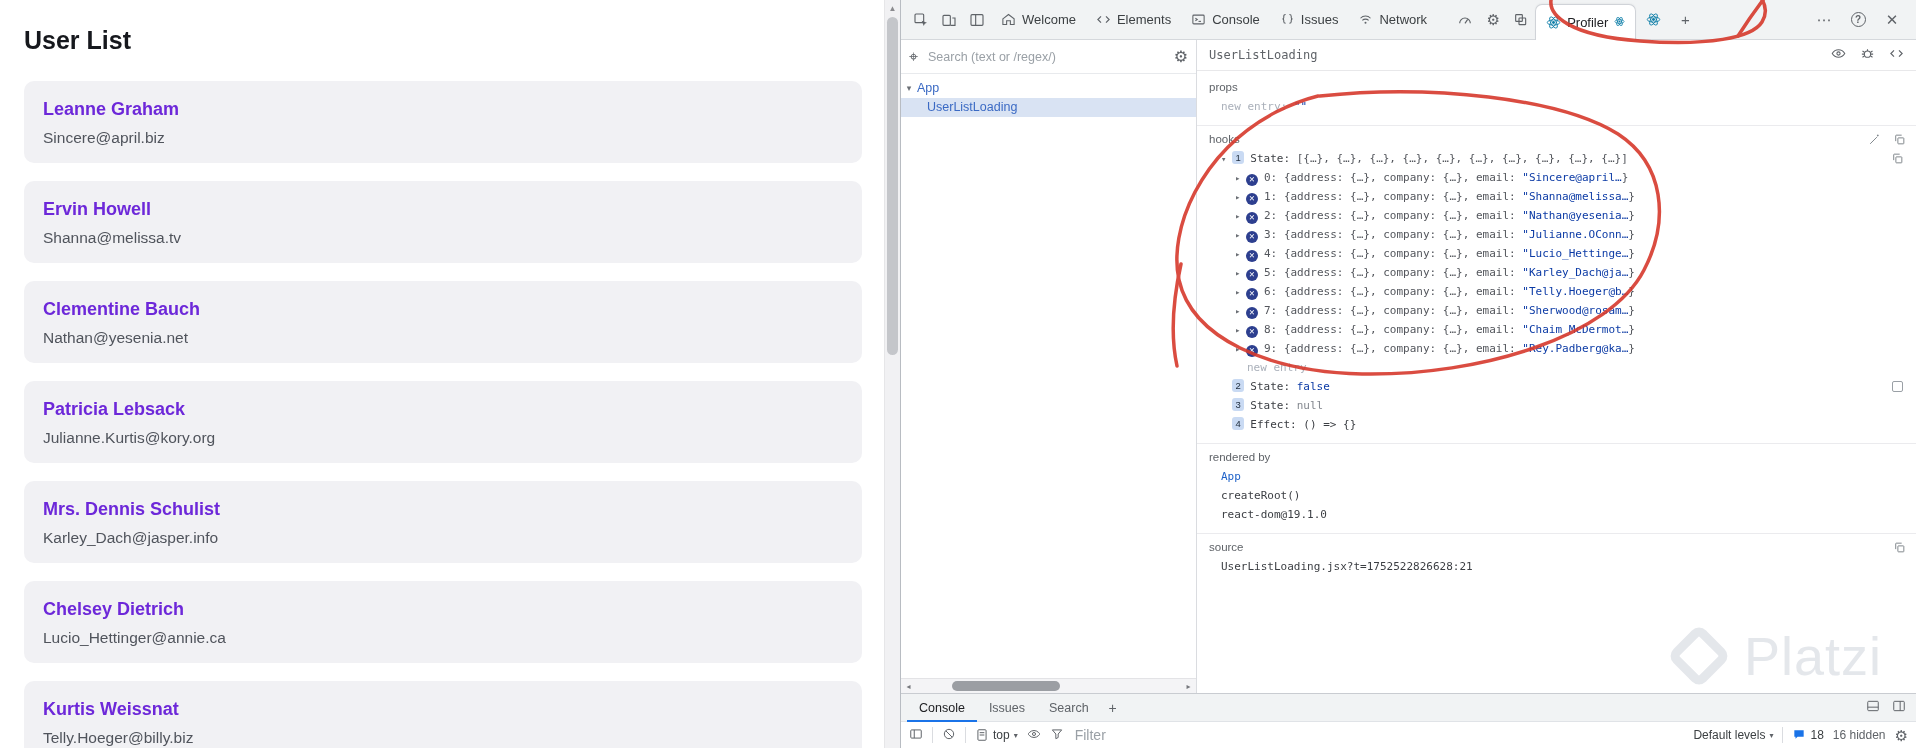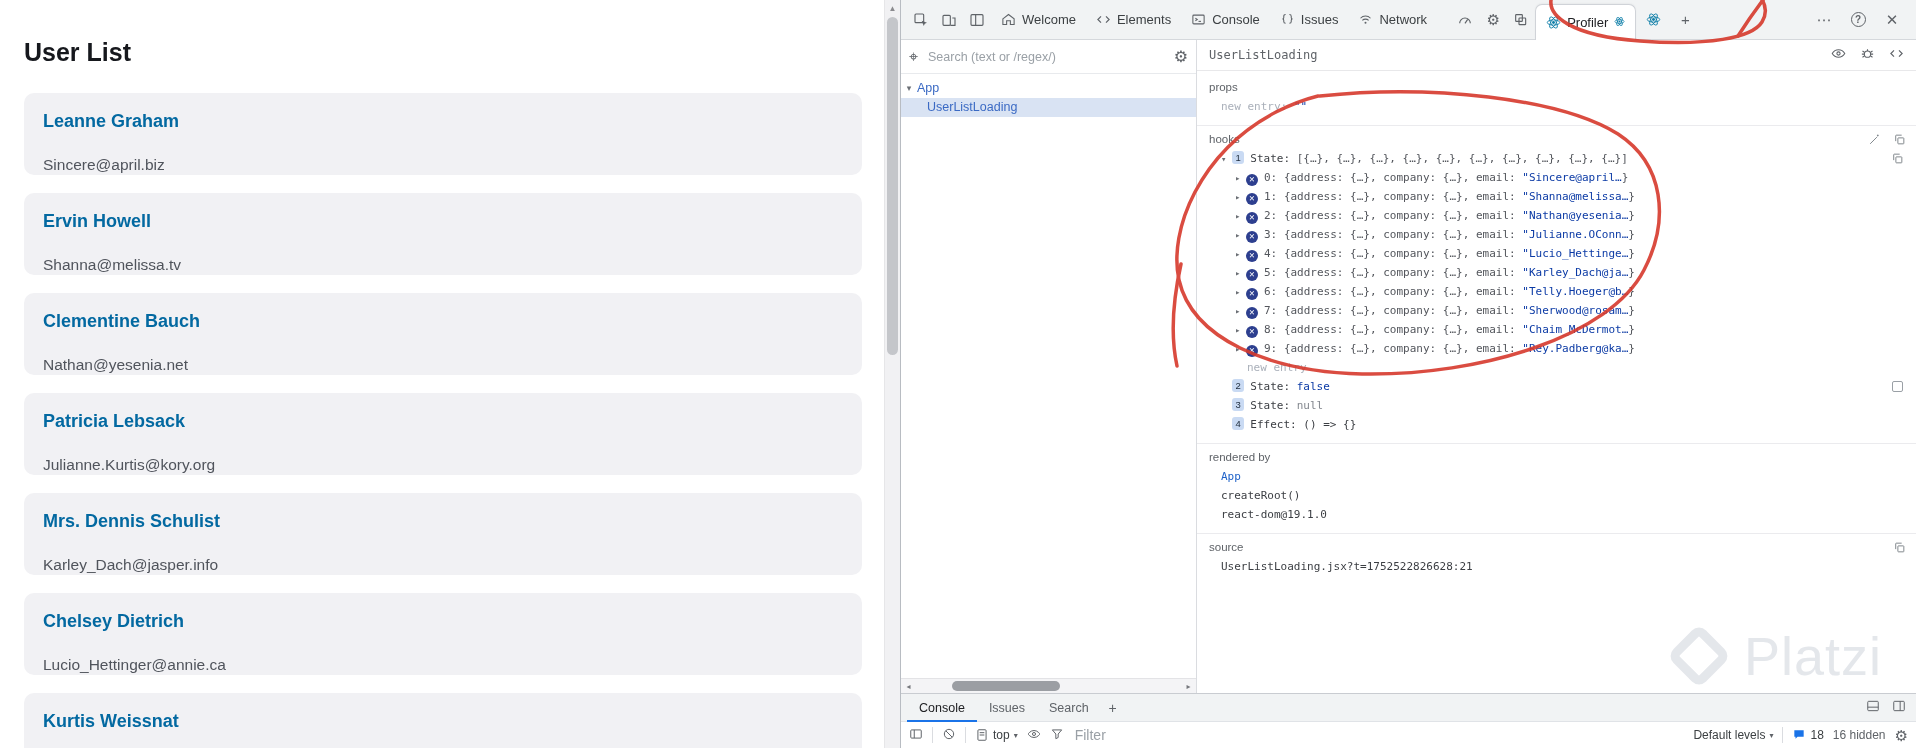--- a/index.html
+++ b/index.html
@@ -2,24 +2,24 @@
 <html><head>
 <meta charset="utf-8">
 <style>
   * { box-sizing: border-box; }
   html,body { margin:0; padding:0; background:#ffffff; }
   .screen { position:relative; width:1916px; height:748px; overflow:hidden; background:#ffffff;
             font-family:"Liberation Sans", sans-serif; color:#202124; }
 
   
   .app-page { position:absolute; left:0; top:0; width:884px; height:748px; padding:26px 22px 0 24px; background:#fff; }
-  .app-title { font-size:25px; font-weight:700; color:#16181d; margin:12px 0 26px 0; }
+  .app-title { font-size:25px; font-weight:700; color:#16181d; margin:0 0 26px 0; }
   .user-card { background:#f1f1f4; border-radius:10px; padding:17px 19px; margin-bottom:18px; height:82px; }
-  .user-name { font-size:18px; font-weight:700; color:#0369a1; line-height:22px; }
-  .user-email { font-size:15.5px; color:#50545c; margin-top:24px; line-height:18px; }
+  .user-name { font-size:18px; font-weight:700; color:#6d28d9; line-height:22px; }
+  .user-email { font-size:15.5px; color:#50545c; margin-top:9px; line-height:18px; }
 
   .page-scrollbar { position:absolute; left:884px; top:0; width:16px; height:748px; background:#f1f1f3; border-left:1px solid #e6e6e8; }
   .sb-up { height:16px; display:flex; align-items:center; justify-content:center; font-size:8px; color:#8a8a8e; }
   .sb-thumb { position:absolute; left:2px; top:17px; width:11px; height:338px; background:#c4c6ca; border-radius:6px; }
 
   
   .devtools { position:absolute; left:900px; top:0; right:0; bottom:0; background:#fff; border-left:1px solid #b8bcc2; display:flex; flex-direction:column; }
 
   .dt-tabbar { height:40px; background:#f1f3f4; border-bottom:1px solid #d5d8dc; display:flex; align-items:center; padding-left:6px; flex:none; }
   .tb-btn { width:28px; height:28px; display:flex; align-items:center; justify-content:center; color:#5f6368; border-radius:4px; flex:none; }

